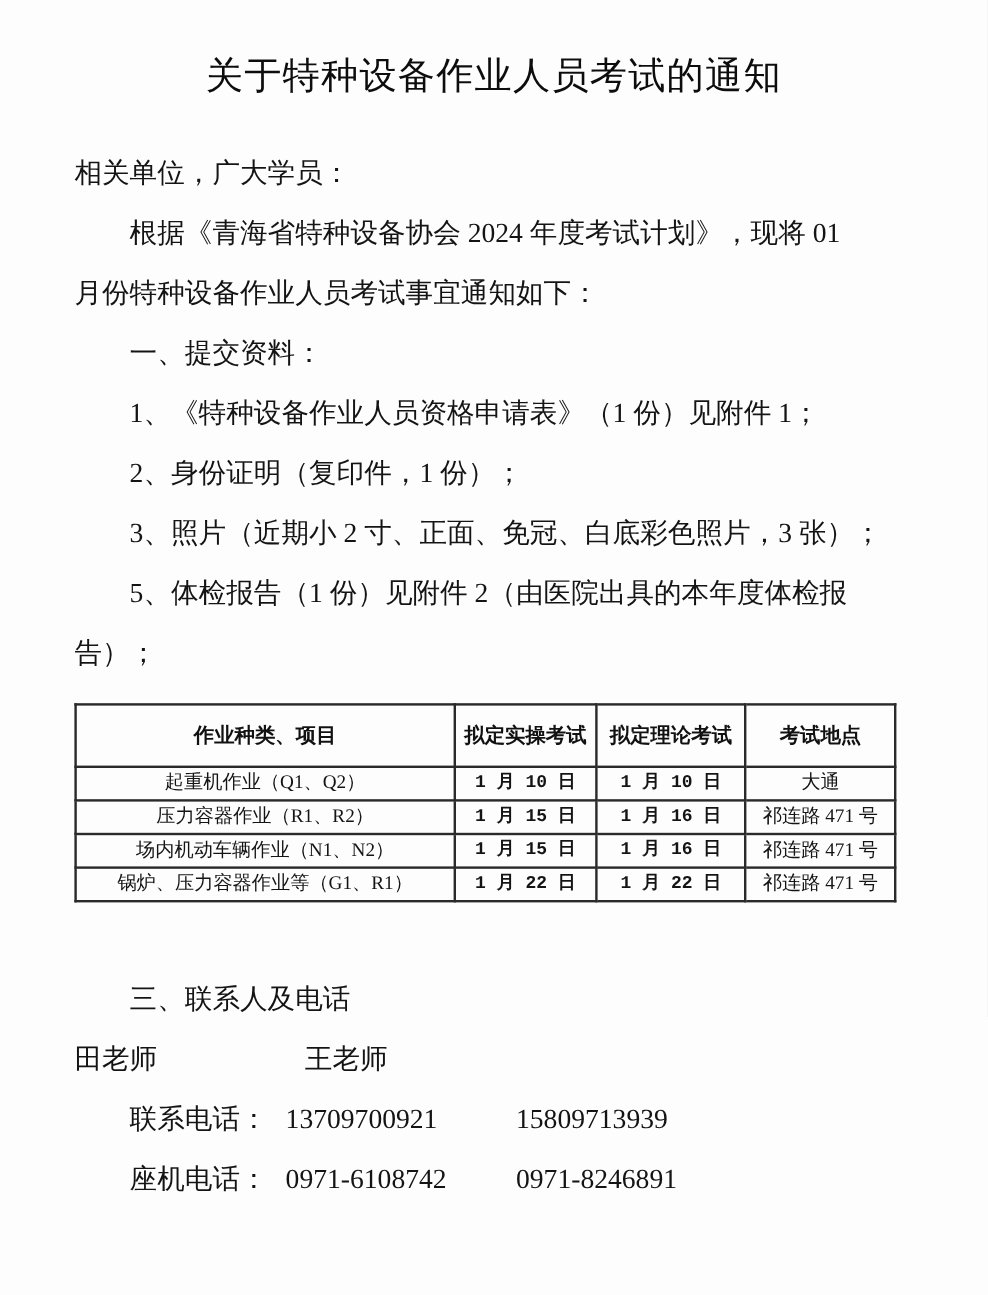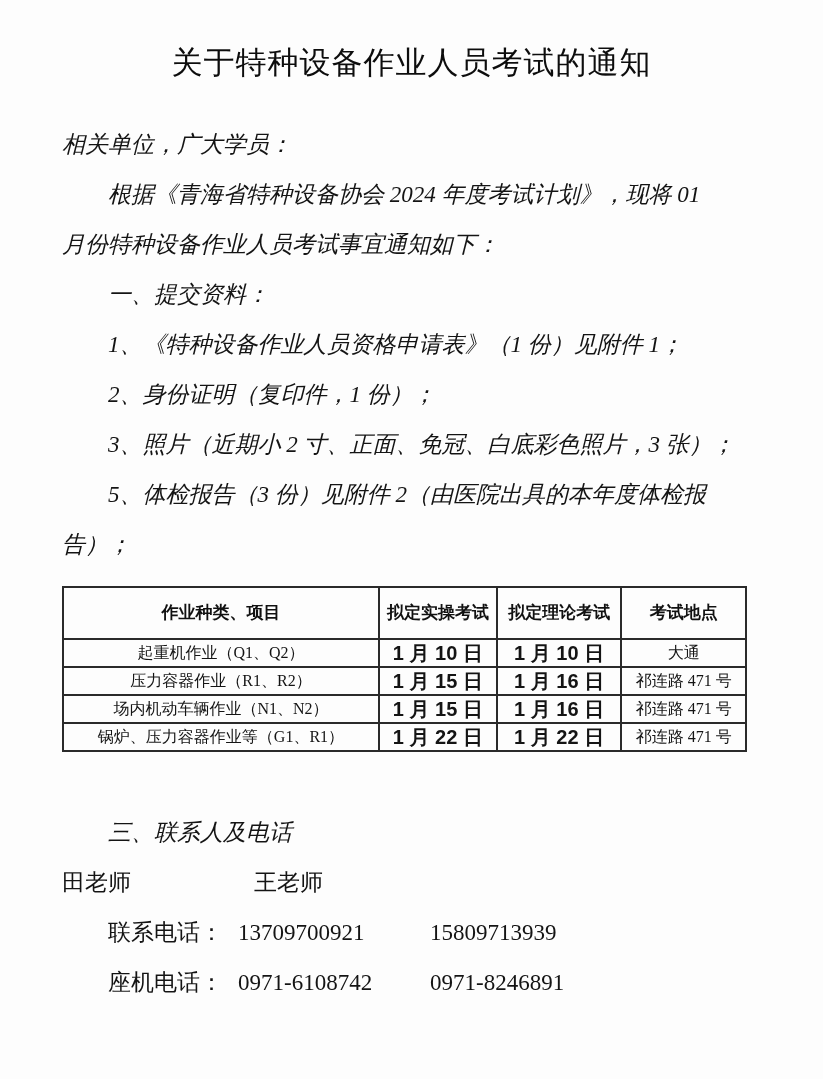--- a/index.html
+++ b/index.html
@@ -23,21 +23,21 @@
     font-size: 31px;
     line-height: 42px;
     letter-spacing: 1px;
     color: #0d0d0d;
   }
   .content {
     padding: 0 44px 0 62px;
     font-size: 23px;
     line-height: 50px;
   }
-  .content p { margin: 0; font-style: italic; }
+  .content p { margin: 0; }
   .salutation { margin-top: 36px !important; }
   .indent { padding-left: 46px; }
   .schedule-table {
     width: 685px;
     margin: 16px 0 0 0;
     border-collapse: collapse;
     table-layout: fixed;
     background: #fdfdfd;
   }
   .schedule-table th, .schedule-table td {
@@ -54,23 +54,23 @@
     font-size: 17px;
     height: 38px;
     color: #111;
   }
   .schedule-table td {
     font-size: 16px;
     height: 26px;
     line-height: 26px;
   }
   .schedule-table td.date-cell {
-    font-family: Liberation Sans, sans-serif;
+    font-family: Liberation Mono, monospace;
     font-weight: 600;
-    font-size: 20px;
+    font-size: 15px;
   }
   .col-type { width: 47%; border-radius: 13px; }
   .col-practical { width: 17%; }
   .col-theory { width: 18%; }
   .col-place { width: 18%; }
   .contacts-heading { margin-top: 56px !important; }
   .contact-row { display: flex; }
   .contact-row .c-label { padding-left: 46px; width: 176px; box-sizing: border-box; }
   .contact-row .c-val1 { width: 192px; }
   .contact-row .c-val2 { }
@@ -83,21 +83,21 @@
   <h1 class="doc-title">关于特种设备作业人员考试的通知</h1>
 
   <div class="content">
     <p class="salutation">相关单位，广大学员：</p>
     <p class="indent">根据《青海省特种设备协会 2024 年度考试计划》，现将 01</p>
     <p>月份特种设备作业人员考试事宜通知如下：</p>
     <p class="indent">一、提交资料：</p>
     <p class="indent">1、《特种设备作业人员资格申请表》（1 份）见附件 1；</p>
     <p class="indent">2、身份证明（复印件，1 份）；</p>
     <p class="indent">3、照片（近期小 2 寸、正面、免冠、白底彩色照片，3 张）；</p>
-    <p class="indent">5、体检报告（3 份）见附件 2（由医院出具的本年度体检报</p>
+    <p class="indent">5、体检报告（1 份）见附件 2（由医院出具的本年度体检报</p>
     <p>告）；</p>
 
     <table class="schedule-table">
       <thead>
         <tr>
           <th class="col-type">作业种类、项目</th>
           <th class="col-practical">拟定实操考试</th>
           <th class="col-theory">拟定理论考试</th>
           <th class="col-place">考试地点</th>
         </tr>

